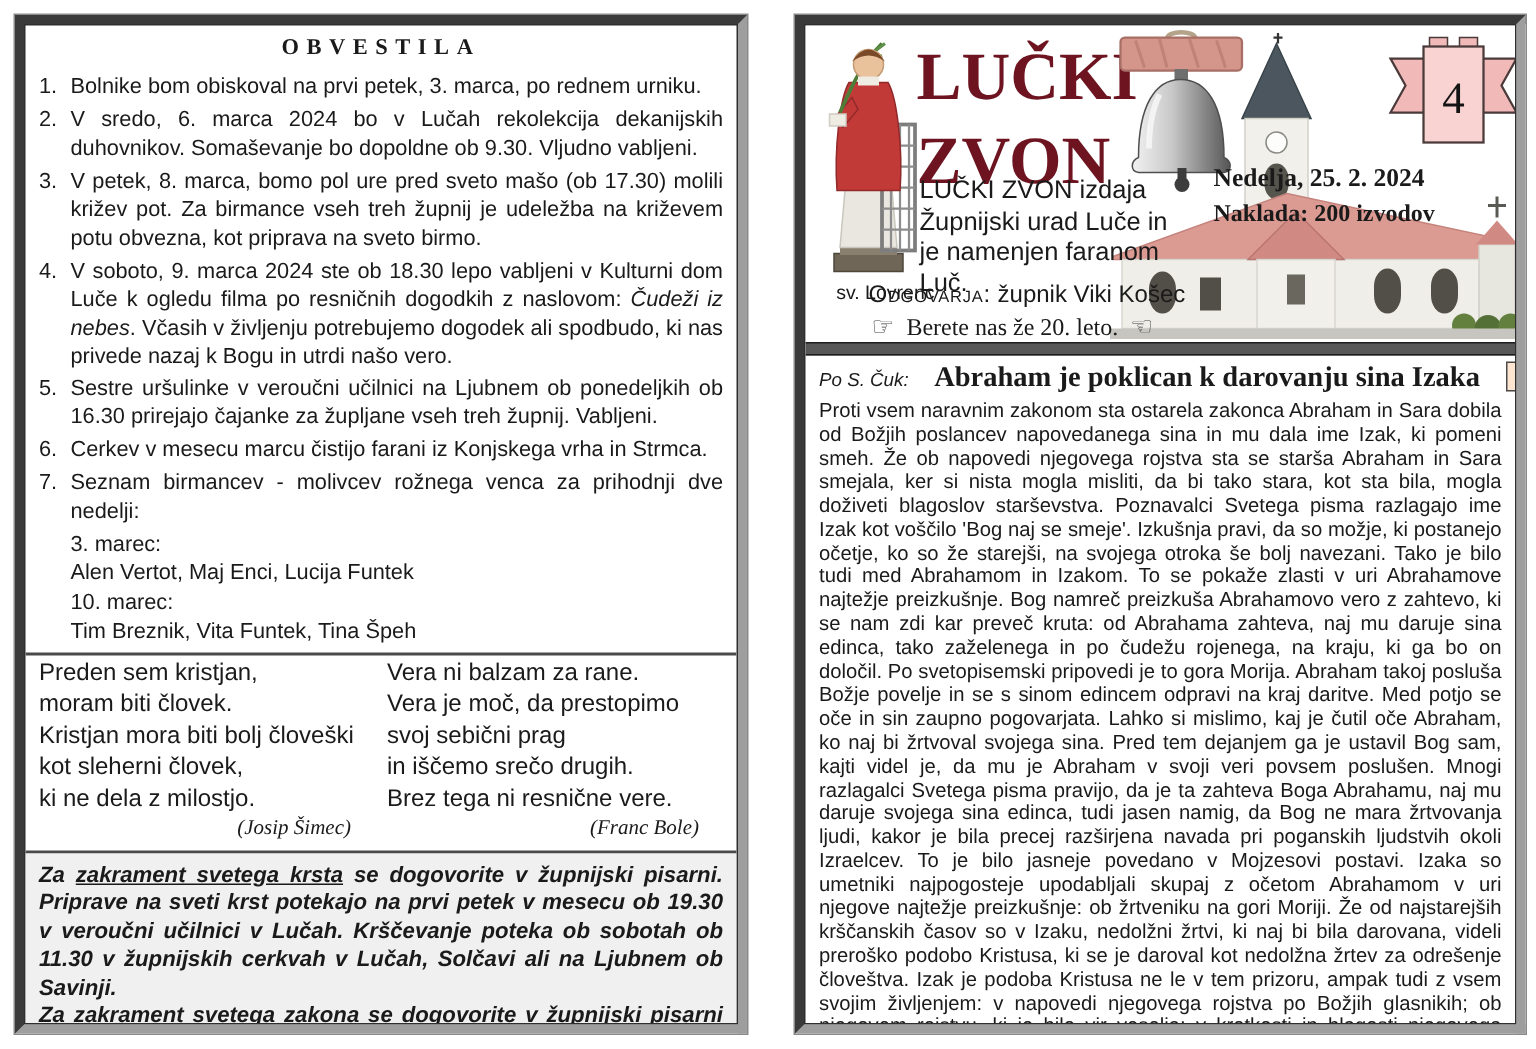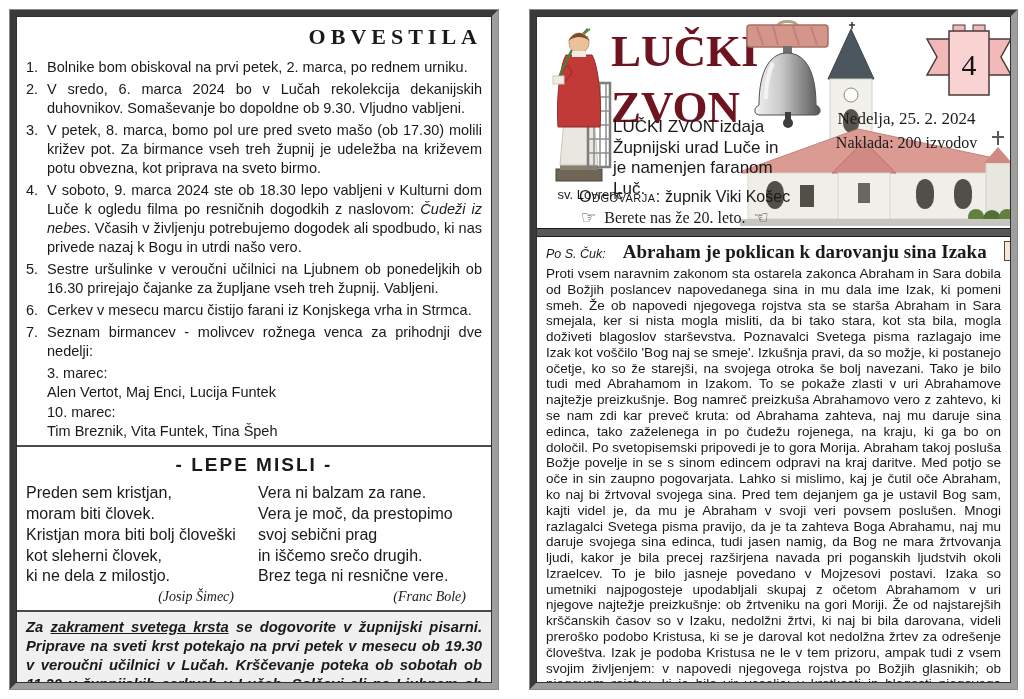--- a/index.html
+++ b/index.html
@@ -10,22 +10,22 @@
   }
   .page{position:absolute;border:1px solid #8a8a8a;box-sizing:border-box;background:#fff;}
   .page-left{left:9px;top:9px;width:490px;height:681px;}
   .page-right{left:529px;top:9px;width:489px;height:681px;}
   .frame{height:100%;box-sizing:border-box;border:6px solid;border-color:#3a3a3a #9e9e9e #9e9e9e #3a3a3a;}
   .content{height:100%;box-sizing:border-box;border:1px solid #2f2f2f;background:#fff;overflow:hidden;}
   .leftcol{display:flex;flex-direction:column;}
 
   
   .sec-obvestila{padding:3px 9px 4px;font-size:14.5px;line-height:1.31;}
-  .obvestila-title{font-family:"Liberation Serif",serif;font-weight:bold;font-size:22px;
-    letter-spacing:5px;text-align:right;margin:3px 0 6px;}
+  .obvestila-title{font-family:"Liberation Serif",serif;font-weight:bold;font-size:15px;
+    letter-spacing:5px;text-align:center;margin:3px 0 6px;}
   .row{display:flex;margin-bottom:3px;}
   .num{width:21px;flex:none;}
   .txt{flex:1;text-align:justify;}
   .brow{margin-left:21px;display:flex;margin-top:1px;flex-direction:column;}
   .bdate{width:82px;flex:none;}
   .divider{border-top:2px solid #4a4a4a;}
   .sec-misli{padding:2px 9px 4px;font-size:16px;line-height:1.3;}
   .misli-title{font-weight:bold;font-size:19px;letter-spacing:2px;text-align:center;margin:4px 0 6px;}
   .poems{display:flex;}
   .poem{flex:1;}
@@ -40,22 +40,22 @@
   
   .masthead{position:relative;height:211px;background:#fff;}
   .mast-bar{height:7px;background:#585858;border-top:1px solid #1e1e1e;border-bottom:1px solid #1e1e1e;}
   .saint-svg{position:absolute;left:5px;top:4px;z-index:2;}
   .saint-caption{position:absolute;left:0;top:170px;width:86px;text-align:right;font-size:13px;z-index:4;}
   .mast-title{position:absolute;left:74px;top:6px;width:158px;z-index:2;
     font-family:"Liberation Serif",serif;font-weight:600;color:#6d1420;font-size:45px;line-height:56px;}
   .bell-svg{position:absolute;left:198px;top:2px;z-index:3;}
   .church-svg{position:absolute;left:203px;top:4px;z-index:1;}
   .ribbon-svg{position:absolute;left:388px;top:6px;z-index:4;}
-  .mast-date{position:absolute;right:6px;top:92px;width:195px;text-align:center;z-index:4;
-    font-family:"Liberation Serif",serif;font-weight:normal;}
+  .mast-date{position:absolute;right:6px;top:92px;width:195px;text-align:left;z-index:4;
+    font-family:"Liberation Serif",serif;font-weight:bold;}
   .date-line{font-size:17px;}
   .naklada-line{font-size:16px;margin-top:5px;}
   .publisher{position:absolute;left:76px;top:100px;width:170px;font-size:17px;line-height:1.22;z-index:4;}
   .odgovarja{position:absolute;left:42px;top:171px;z-index:4;font-size:16px;}
   .odg-label{font-variant:small-caps;letter-spacing:0.5px;}
   .berete{position:absolute;left:36px;top:190px;z-index:4;font-family:"Liberation Serif",serif;font-size:16px;}
   .hand{font-size:17px;color:#3c3c3c;padding:0 8px;}
   .article{padding:4px 9px 0;}
   .art-head{display:flex;align-items:baseline;gap:17px;}
   .byline{font-style:italic;font-size:12.5px;white-space:nowrap;}
@@ -69,21 +69,21 @@
 
 <section class="page page-left">
  <div class="frame">
   <div class="content leftcol">
 
    <div class="sec-obvestila">
      <h1 class="obvestila-title">OBVESTILA</h1>
 
      <div class="row">
        <span class="num">1.</span>
-       <span class="txt">Bolnike bom obiskoval na prvi petek, 2. marca, po rednem urniku.</span>
+       <span class="txt">Bolnike bom obiskoval na prvi petek, 3. marca, po rednem urniku.</span>
      </div>
      <div class="row">
        <span class="num">2.</span>
        <span class="txt">V sredo, 6. marca 2024 bo v Lučah rekolekcija dekanijskih duhovnikov. Somaševanje bo dopoldne ob 9.30. Vljudno vabljeni.</span>
      </div>
      <div class="row">
        <span class="num">3.</span>
        <span class="txt">V petek, 8. marca, bomo pol ure pred sveto mašo (ob 17.30) molili križev pot. Za birmance vseh treh župnij je udeležba na križevem potu obvezna, kot priprava na sveto birmo.</span>
      </div>
      <div class="row">
@@ -108,21 +108,20 @@
      </div>
      <div class="brow">
        <span class="bdate">10. marec:</span>
        <span>Tim Breznik, Vita Funtek, Tina Špeh</span>
      </div>
    </div>
 
    <div class="divider"></div>
 
    <div class="sec-misli">
-     <h2 class="misli-title">- LEPE MISLI -</h2>
      <div class="poems">
        <div class="poem">
          <div>Preden sem kristjan,</div>
          <div>moram biti človek.</div>
          <div>Kristjan mora biti bolj človeški</div>
          <div>kot sleherni človek,</div>
          <div>ki ne dela z milostjo.</div>
          <div class="author">(Josip Šimec)</div>
        </div>
        <div class="poem">

